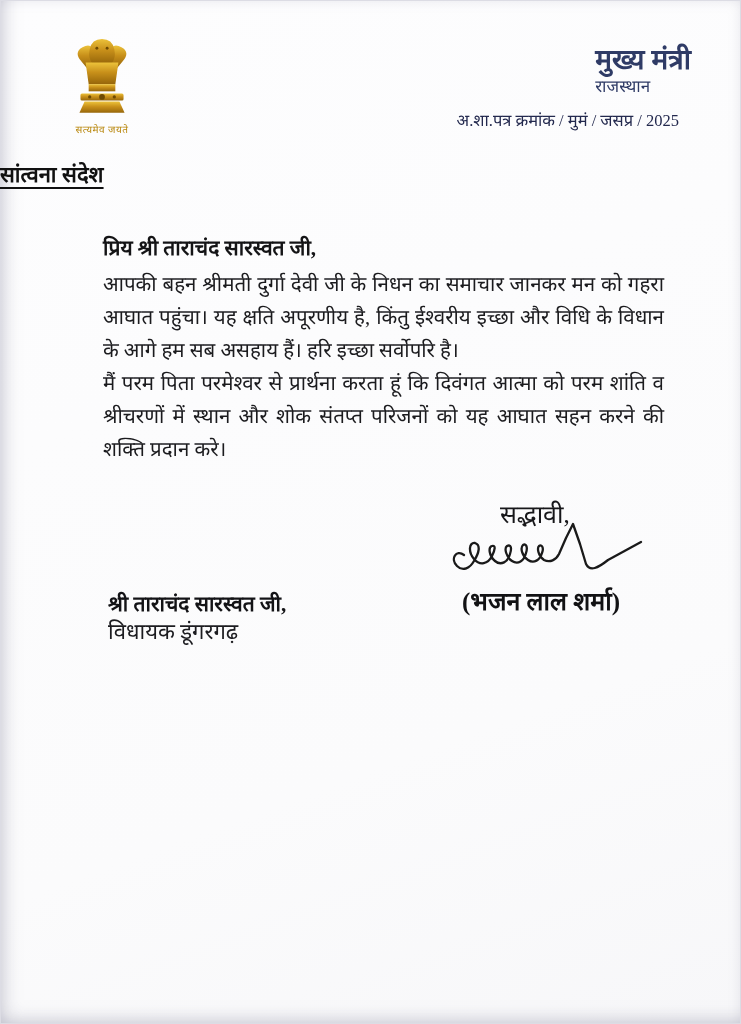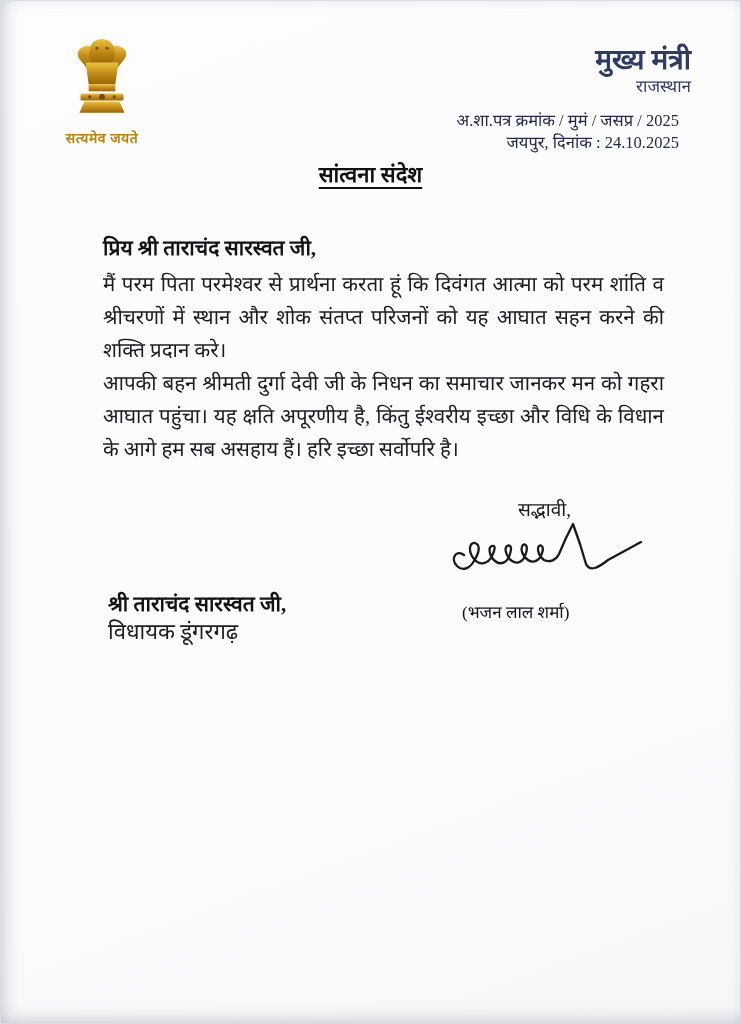--- a/index.html
+++ b/index.html
@@ -7,40 +7,40 @@
     position:relative;width:741px;height:1024px;margin:0 auto;
     background:linear-gradient(160deg,#fdfdfe 0%,#fbfbfc 70%,#f7f7f9 100%);
     font-family:"Liberation Serif","DejaVu Serif",serif;color:#1d1d20;overflow:hidden;
     box-shadow:inset 0 0 0 1px #dcdce4,
                inset 12px -12px 20px -12px rgba(125,125,150,.55),
                inset -7px 7px 16px -12px rgba(125,125,150,.40);
   }
   
   .emblem{position:absolute;left:60px;top:38px;width:84px;text-align:center;}
   .emblem svg{display:block;margin:0 auto;}
-  .emblem .motto{font-size:14px;font-weight:700;color:#b8860b;letter-spacing:.5px;margin-top:10px;}
+  .emblem .motto{font-size:10px;font-weight:400;color:#b8860b;letter-spacing:.5px;margin-top:4px;}
   
-  .lh-right{position:absolute;top:44px;right:50px;text-align:right;color:#2f3b66;}
+  .lh-right{position:absolute;top:44px;right:50px;text-align:left;color:#2f3b66;}
   .lh-right .office{font-size:28px;font-weight:700;line-height:32px;}
   .lh-right .region{font-size:17px;line-height:22px;margin-top:0;}
   .ref-block{position:absolute;top:110px;right:62px;text-align:right;color:#23294e;font-size:16.5px;line-height:22px;margin-left:24px;}
   
-  .title-wrap{position:absolute;top:158px;left:0;right:0;text-align:center;}
+  .title-wrap{position:absolute;top:158px;left:0;right:0;}
   .title-wrap span{
     font-size:22px;font-weight:700;color:#111;
     text-decoration:underline;text-decoration-thickness:2px;text-underline-offset:5px;
   }
   
   .salutation{position:absolute;top:221px;left:103px;font-size:21px;font-weight:700;color:#141416;margin-top:12px;}
   .body-text{position:absolute;top:268px;left:103px;width:561px;font-size:20.5px;line-height:33px;color:#1b1b1e;}
   .body-text p{margin:0;text-align:justify;text-align-last:left;}
   
-  .closing{position:absolute;top:496px;left:518px;font-size:19px;color:#17171a;}
+  .closing{position:absolute;top:496px;left:500px;font-size:25px;color:#17171a;}
   .signature{position:absolute;top:521px;left:450px;}
-  .signatory{position:absolute;top:600px;left:462px;font-size:17px;font-weight:400;color:#121214;}
+  .signatory{position:absolute;top:583px;left:462px;font-size:25px;font-weight:700;color:#121214;}
   
   .recipient{position:absolute;top:590px;left:108px;}
   .recipient .name{font-size:21px;font-weight:700;line-height:28px;color:#131316;}
   .recipient .desig{font-size:22px;line-height:27px;color:#1c1c20;}
 </style>
 </head>
 <body>
 
 <div class="page">
 
@@ -73,32 +73,31 @@
     </svg>
     <div class="motto">सत्यमेव जयते</div>
   </div>
 
   <div class="lh-right">
     <div class="office">मुख्य मंत्री</div>
     <div class="region">राजस्थान</div>
   </div>
   <div class="ref-block">
     <div>अ.शा.पत्र क्रमांक / मुमं / जसप्र / 2025</div>
-    <div>जयपुर, दिनांक :  24.10.2025</div>
   </div>
 
   <div class="title-wrap">
     <span>सांत्वना संदेश</span>
   </div>
 
   <div class="salutation">प्रिय श्री ताराचंद सारस्वत जी,</div>
 
   <div class="body-text">
+    <p>आपकी बहन श्रीमती दुर्गा देवी जी के निधन का समाचार जानकर मन को गहरा आघात पहुंचा। यह क्षति अपूरणीय है, किंतु ईश्वरीय इच्छा और विधि के विधान के आगे हम सब असहाय हैं। हरि इच्छा सर्वोपरि है।</p>
     <p>मैं परम पिता परमेश्वर से प्रार्थना करता हूं कि दिवंगत आत्मा को परम शांति व श्रीचरणों में स्थान और शोक संतप्त परिजनों को यह आघात सहन करने की शक्ति प्रदान करे।</p>
-    <p>आपकी बहन श्रीमती दुर्गा देवी जी के निधन का समाचार जानकर मन को गहरा आघात पहुंचा। यह क्षति अपूरणीय है, किंतु ईश्वरीय इच्छा और विधि के विधान के आगे हम सब असहाय हैं। हरि इच्छा सर्वोपरि है।</p>
   </div>
 
   <div class="closing">सद्भावी,</div>
 
   <div class="signature">
     <svg width="195" height="58" viewBox="0 0 195 58">
       <path fill="none" stroke="#1a1a1a" stroke-width="2.3" stroke-linecap="round" stroke-linejoin="round" d="M14,34 C6,28 0,38 7,45 C13,51 20,47 24,40
            C29,32 31,24 25,22 C19,21 18,31 24,38
            C30,45 38,43 42,35 C45,29 46,24 42,25 C38,26 39,35 45,40
            C51,45 58,41 60,33 C62,27 61,23 57,25 C54,27 56,36 62,40

